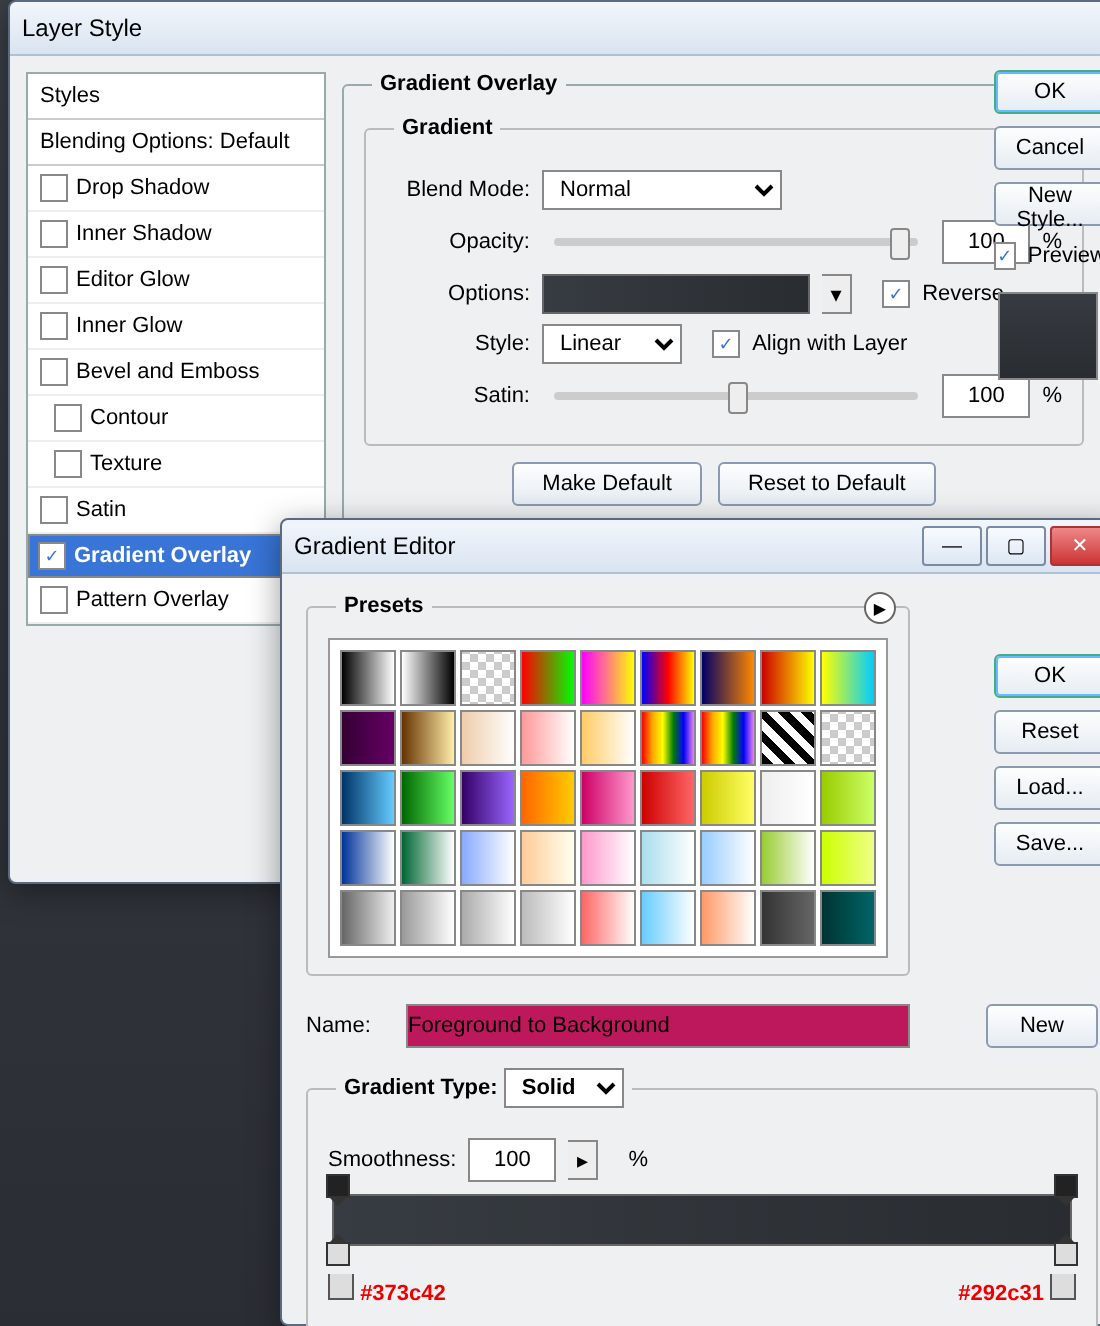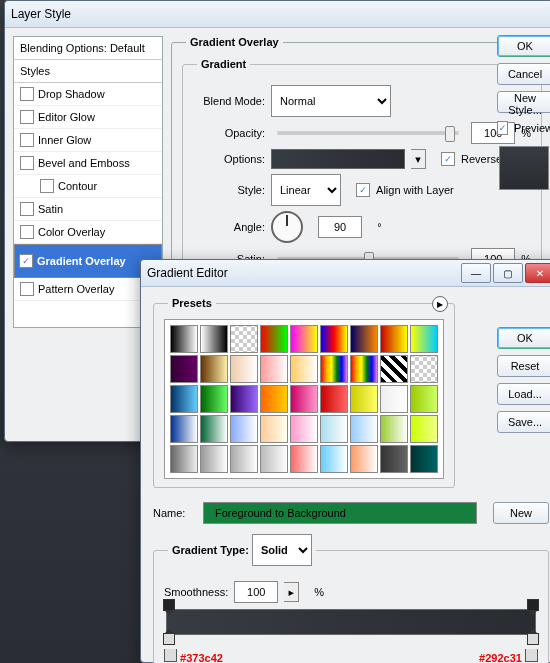--- a/index.html
+++ b/index.html
@@ -6,96 +6,100 @@
 .win{position:absolute;background:#eef0f2;border:1px solid #5a6a80;border-radius:4px;box-shadow:0 4px 16px rgba(0,0,0,.4)}
 .titlebar{height:26px;background:linear-gradient(#f2f6fb,#d9e4f1);border-bottom:1px solid #b0bfd3;display:flex;align-items:center;padding:0 6px;border-radius:4px 4px 0 0}
 .titlebar .t{font-size:12px;flex:1}
 .wbtns{display:flex;gap:0}
 .wbtn{width:28px;height:18px;border:1px solid #7a8aa0;background:linear-gradient(#f8fbff,#dce7f4);border-radius:2px;margin-left:2px;display:flex;align-items:center;justify-content:center;font-size:10px}
 .wbtn.close{background:linear-gradient(#e88,#c33);color:#fff;border-color:#a33}
 .body{padding:8px;display:flex;gap:8px}
 .styles{width:148px;border:1px solid #9aa;background:#fff}
 .sthdr{padding:5px 6px;border-bottom:1px solid #ccc;font-size:11px}
 .strow{padding:4px 6px;display:flex;align-items:center;gap:4px;border-bottom:1px solid #eee}
-.strow.sub{padding-left:26px}
+.strow.sub{padding-left:13px}
 .strow.sel{background:#3875d7;color:#fff}
 .cb{width:12px;height:12px;border:1px solid #888;background:#fff;display:inline-flex;align-items:center;justify-content:center;font-size:9px;color:#3875d7}
 .fset{position:relative;border:1px solid #9aa;border-radius:3px;padding:10px 10px 8px;margin:0;background:#eef0f2}
 .fset>legend{padding:0 4px;font-weight:bold;margin-left:4px}
 .fset.inner{border-color:#bbb;}
 .row{display:flex;align-items:center;gap:6px;margin:5px 0}
 .row label{width:72px;text-align:right}
-.sel{height:32px;border:1px solid #888;background:#fff;padding:0 4px;font:inherit}
+.sel{height:20px;border:1px solid #888;background:#fff;padding:0 4px;font:inherit}
 .num{width:38px;height:18px;border:1px solid #888;background:#fff;text-align:center;font:inherit}
 .slider{flex:1;height:4px;background:#ccc;position:relative;border-radius:2px;margin:0 6px}
 .slider i{position:absolute;top:-5px;width:8px;height:14px;background:#eee;border:1px solid #888;border-radius:2px}
 .btn{height:22px;padding:0 14px;border:1px solid #8a9ab0;border-radius:3px;background:linear-gradient(#fdfefe,#e6ecf3);font:inherit}
 .btn.pri{border-color:#4a8;box-shadow:0 0 0 1px #6bf inset}
 .gradswatch{width:132px;height:18px;border:1px solid #666;background:linear-gradient(90deg,#373c42,#292c31);display:inline-block}
 .dd{width:14px;height:18px;border:1px solid #888;border-left:0;background:#eee;display:inline-flex;align-items:center;justify-content:center}
 .dial{width:28px;height:28px;border:2px solid #666;border-radius:50%;position:relative;background:#fafafa}
 .dial i{position:absolute;left:50%;top:2px;width:2px;height:11px;background:#333;transform:translateX(-50%)}
 .rbtns{position:absolute;right:8px;top:34px;display:flex;flex-direction:column;gap:6px;width:56px}
 .rbtns .btn{width:100%;padding:0;text-align:center}
 .prevbox{width:48px;height:42px;border:1px solid #888;background:linear-gradient(#373c42,#292c31);margin-left:2px}
 
 .editor{left:140px;top:259px;width:420px}
 .presets{border:1px solid #999;background:#fff;padding:5px;position:relative}
 .pgrid{display:grid;grid-template-columns:repeat(9,28px);grid-auto-rows:28px;gap:2px;max-height:150px;overflow:hidden}
 .sw{width:28px;height:28px;border:1px solid #888;box-sizing:border-box}
 .playb{position:absolute;right:6px;top:-13px;width:14px;height:14px;border:1px solid #666;border-radius:50%;background:#fff;display:flex;align-items:center;justify-content:center;font-size:8px}
 .ebtns{position:absolute;right:8px;top:40px;width:56px;display:flex;flex-direction:column;gap:6px}
 .ebtns .btn{width:100%;padding:0}
-.namein{flex:1;height:20px;border:1px solid #888;background:#15803d;padding:0 11px;font:inherit}
+.namein{flex:1;height:20px;border:1px solid #888;background:#be185d;padding:0 0;font:inherit}
 .bar{height:24px;border:1px solid #666;background:linear-gradient(90deg,#373c42,#292c31);position:relative;margin:6px 2px 0}
 .stop{position:absolute;bottom:-11px;width:10px;height:10px;background:#ddd;border:1px solid #333}
 .stop.top{top:-11px;bottom:auto;background:#222}
 .stop:before{content:"";position:absolute;top:-5px;left:0;border-left:5px solid transparent;border-right:5px solid transparent;border-bottom:5px solid #333}
 .stop.top:before{top:auto;bottom:-5px;border-bottom:none;border-top:5px solid #333}
 .hex{color:#e00;font-size:11px;font-weight:bold}
 .buck{width:11px;height:12px;display:inline-block;border:1px solid #555;border-top:none;background:#ddd}
 </style>
 </head>
 <body>
 
 <div class="win" style="left:4px;top:0;width:556px;height:440px">
   <div class="titlebar">
     <span class="t">Layer Style</span>
   </div>
   <div class="body">
     <div class="styles">
+      <div class="sthdr">Styles</div>
       <div class="sthdr" style="border-bottom:1px solid #ccc">Blending Options: Default</div>
-      <div class="sthdr">Styles</div>
       <div class="strow">
           <span class="cb"></span>
           <span>Drop Shadow</span>
         </div>
       <div class="strow">
           <span class="cb"></span>
+          <span>Inner Shadow</span>
+        </div>
+      <div class="strow">
+          <span class="cb"></span>
           <span>Editor Glow</span>
         </div>
       <div class="strow">
           <span class="cb"></span>
           <span>Inner Glow</span>
         </div>
       <div class="strow">
           <span class="cb"></span>
           <span>Bevel and Emboss</span>
         </div>
       <div class="strow sub">
           <span class="cb"></span>
           <span>Contour</span>
         </div>
+      <div class="strow sub">
+          <span class="cb"></span>
+          <span>Texture</span>
+        </div>
       <div class="strow">
           <span class="cb"></span>
           <span>Satin</span>
-        </div>
-      <div class="strow">
-          <span class="cb"></span>
-          <span>Color Overlay</span>
         </div>
       <div class="strow sel">
           <span class="cb" style="color:#3875d7">✓</span>
           <b>Gradient Overlay</b>
         </div>
       <div class="strow">
           <span class="cb"></span>
           <span>Pattern Overlay</span>
         </div>
     </div>
@@ -111,23 +115,20 @@
         <div class="row">
             <label>Opacity:</label>
             <div class="slider">
               <i style="left:92%"></i>
             </div>
             <input class="num" value="100" style="">
             <span>%</span>
           </div>
         <div class="row"><label>Options:</label><span class="gradswatch"></span><span class="dd">▾</span>&nbsp;<span class="cb">✓</span><span>Reverse</span></div>
         <div class="row"><label>Style:</label><select class="sel" style="width:70px"><option>Linear</option></select>&nbsp;<span class="cb">✓</span><span>Align with Layer</span></div>
-        <div class="row"><label>Angle:</label><span class="dial">
-              <i></i>
-            </span>&nbsp;<input class="num" value="90" style="">&nbsp;<span>°</span></div>
         <div class="row">
             <label>Satin:</label>
             <div class="slider">
               <i style="left:48%"></i>
             </div>
             <input class="num" value="100" style="">
             <span>%</span>
           </div>
       </fieldset>
       <div class="row" style="justify-content:center;gap:8px;margin-top:8px">

